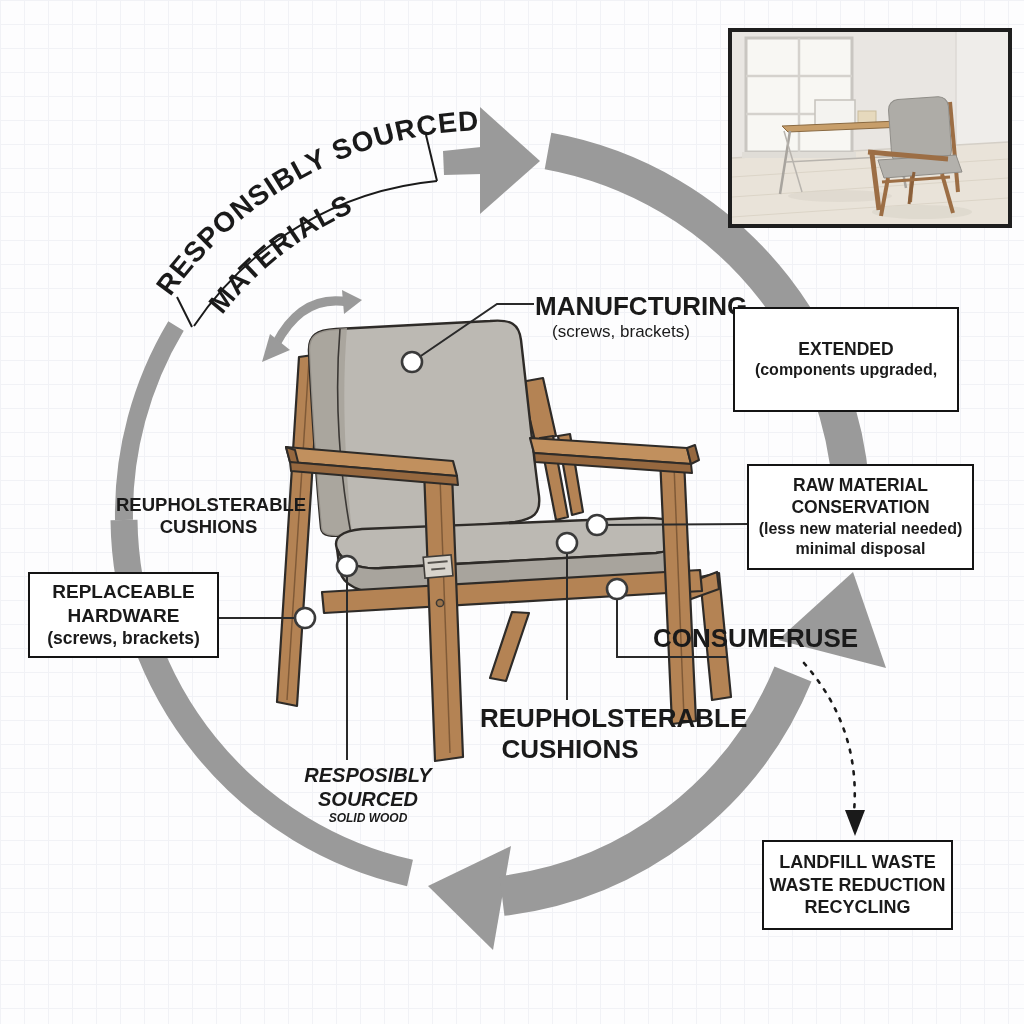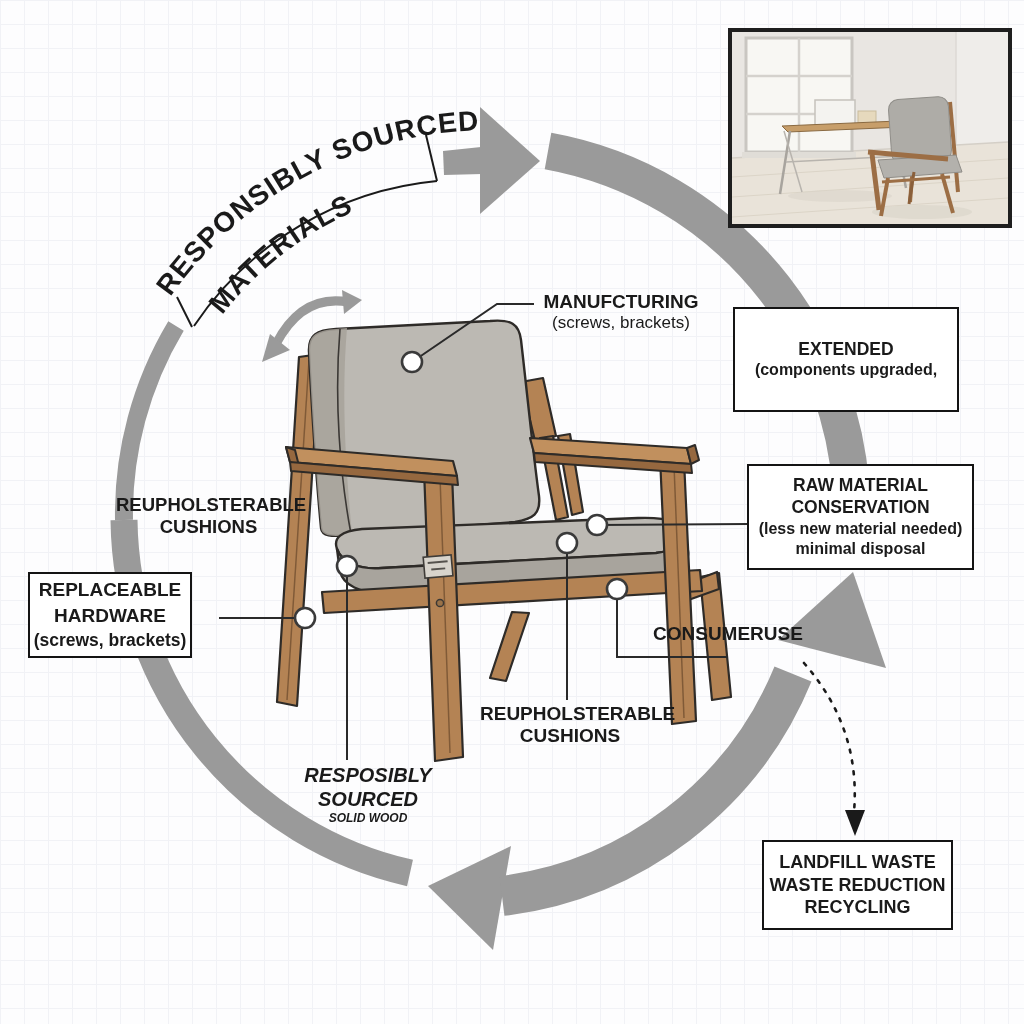--- a/index.html
+++ b/index.html
@@ -24,26 +24,26 @@
   .wood-d{fill:var(--wood-dark);stroke:var(--outline);stroke-width:2;stroke-linejoin:round;}
   .wood-l{fill:var(--wood-light);stroke:var(--outline);stroke-width:2.2;stroke-linejoin:round;}
   .cush{fill:var(--cushion);stroke:var(--outline);stroke-width:2.4;stroke-linejoin:round;}
   .cush-d{fill:var(--cushion-dark);stroke:var(--outline);stroke-width:2.4;stroke-linejoin:round;}
   .leader{stroke:#2a2a2a;stroke-width:2;fill:none;}
   .dot{fill:#ffffff;stroke:#3a3a3a;stroke-width:2.6;}
   .banner-line{stroke:#1a1a1a;stroke-width:2;fill:none;}
   .banner-text{font-family:"Liberation Sans", sans-serif;font-weight:bold;font-size:28px;
     letter-spacing:1px;fill:var(--text);}
   .label{position:absolute;text-align:center;line-height:1.18;}
-  .label .t{font-weight:bold;font-size:19px;}
+  .label .t{font-weight:bold;font-size:26px;}
   .label .s{font-weight:normal;font-size:17px;}
   .box{
     position:absolute; background:#ffffff; border:2.5px solid #141414;
     display:flex; flex-direction:column; justify-content:center;
-    text-align:center; line-height:1.25; box-sizing:border-box; padding:4px 2px;
+    text-align:center; line-height:1.25; box-sizing:border-box; padding:20px 2px;
   }
   .box .t{font-weight:bold;font-size:17.5px;}
   .box .s{font-weight:bold;font-size:16px;}
   #photo-inset{
     position:absolute; left:728px; top:28px; width:284px; height:200px;
     border:4px solid #1e1e1e; box-sizing:border-box; background:#e9e6e2;
   }
 </style>
 </head>
 <body>
@@ -224,21 +224,21 @@
   <div class="label" style="left:480px;top:703px;width:180px;">
     <div class="t">REUPHOLSTERABLE</div>
     <div class="t">CUSHIONS</div>
   </div>
 
   <div class="label" style="left:260px;top:764px;width:216px;font-style:italic;">
     <div class="t" style="font-size:20px">RESPOSIBLY SOURCED</div>
     <div class="t" style="font-size:12px">SOLID WOOD</div>
   </div>
 
-  <div class="box" style="left:28px;top:572px;width:164px;height:86px;justify-content:space-between;">
+  <div class="box" style="left:28px;top:572px;width:191px;height:86px;">
     <div class="t" style="font-size:19px">REPLACEABLE</div>
     <div class="t" style="font-size:19px">HARDWARE</div>
     <div class="s" style="font-size:17.5px">(screws, brackets)</div>
   </div>
 
   <div class="box" style="left:733px;top:307px;width:226px;height:105px;">
     <div class="t">EXTENDED</div>
     <div class="s">(components upgraded,</div>
   </div>
 

